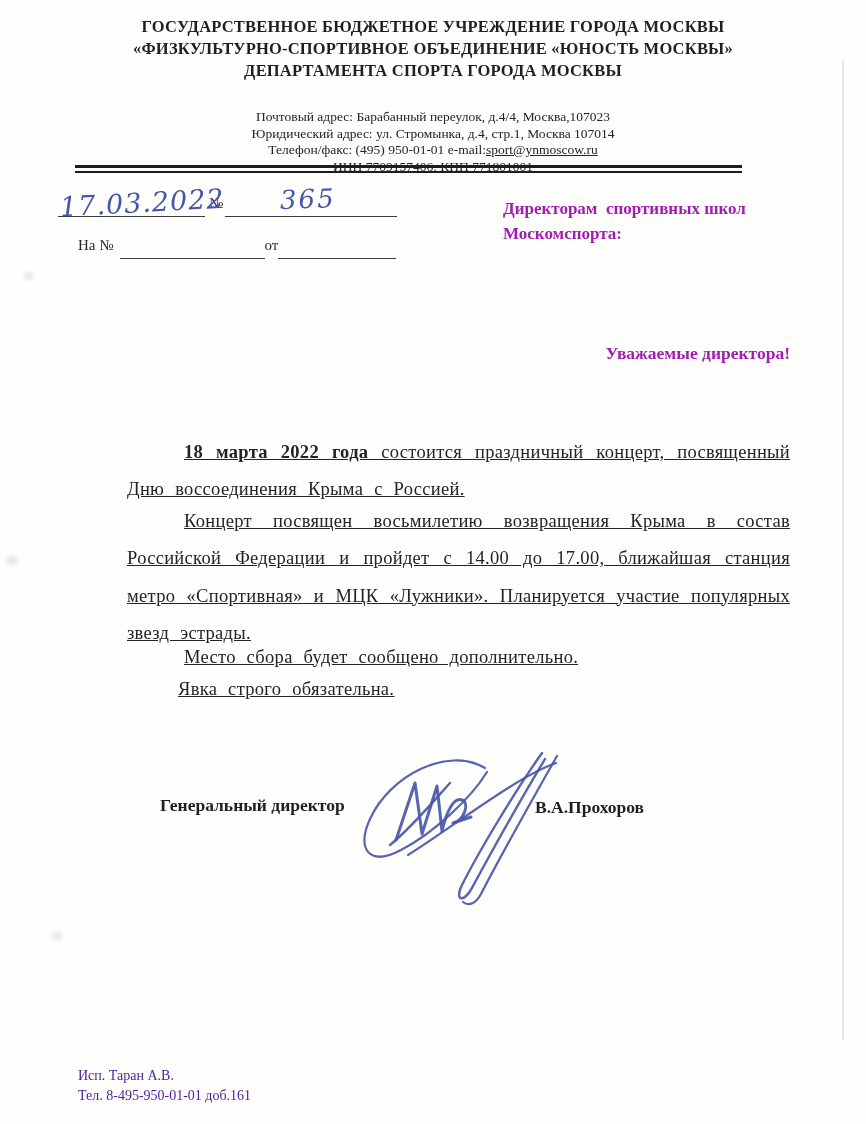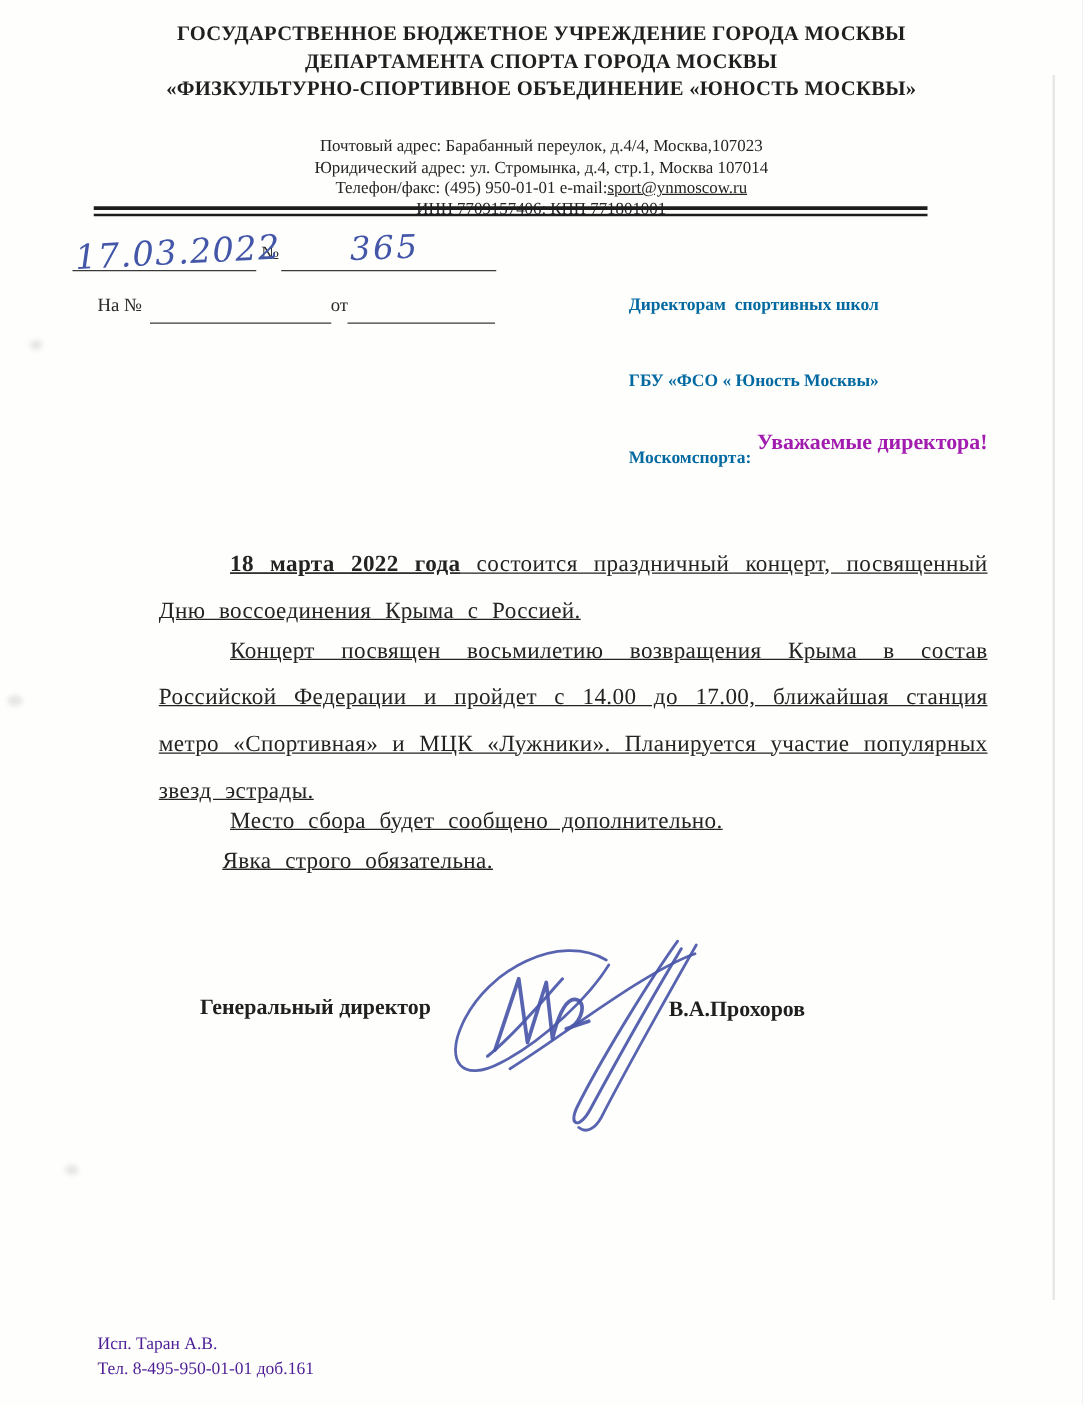--- a/index.html
+++ b/index.html
@@ -50,21 +50,21 @@
     position:absolute; left:2px; bottom:-2px; font-size:27px;
     transform: rotate(-3deg); letter-spacing:1px;
   }
   .hw-num {
     position:absolute; left:55px; bottom:2px; font-size:26px;
     transform: rotate(-2deg); letter-spacing:2px;
   }
 
   
   .recipient { position:absolute; top:196px; left:503px; width:300px; }
-  .recipient-line { font-weight:bold; font-size:14px; line-height:25px; white-space:pre-wrap; color:#0369a1;margin-top:36px; }
+  .recipient-line { font-weight:bold; font-size:17px; line-height:25px; white-space:pre-wrap; color:#a21caf; }
 
   
   .salutation {
     position:absolute; top:343px; left:127px; width:663px;
     text-align:right; font-weight:bold; font-size:17.5px; color:#a21caf;
   }
   .body-area { position:absolute; left:127px; top:0; width:663px; }
   .para {
     position:absolute; left:0; width:663px;
     font-size:18.5px; line-height:37.5px; text-align:justify;
@@ -91,22 +91,22 @@
 
 <div class="page">
 
   <div class="scan-line"></div>
   <div class="smudge" style="left:24px; top:272px; width:10px; height:8px;"></div>
   <div class="smudge" style="left:6px; top:556px; width:12px; height:9px;"></div>
   <div class="smudge" style="left:52px; top:932px; width:11px; height:8px;"></div>
 
   <div class="org-block">
     <div class="org-line">ГОСУДАРСТВЕННОЕ БЮДЖЕТНОЕ УЧРЕЖДЕНИЕ ГОРОДА МОСКВЫ</div>
+    <div class="org-line">«ФИЗКУЛЬТУРНО-СПОРТИВНОЕ ОБЪЕДИНЕНИЕ «ЮНОСТЬ МОСКВЫ»</div>
     <div class="org-line">ДЕПАРТАМЕНТА СПОРТА ГОРОДА МОСКВЫ</div>
-    <div class="org-line">«ФИЗКУЛЬТУРНО-СПОРТИВНОЕ ОБЪЕДИНЕНИЕ «ЮНОСТЬ МОСКВЫ»</div>
   </div>
 
   <div class="addr-block">
     <div class="addr-line">Почтовый адрес: Барабанный переулок, д.4/4, Москва,107023</div>
     <div class="addr-line">Юридический адрес: ул. Стромынка, д.4, стр.1, Москва 107014</div>
     <div class="addr-line"><span>Телефон/факс: (495) 950-01-01 e-mail:</span><span class="email-link">sport@ynmoscow.ru</span></div>
     <div class="addr-line">ИНН 7709157406: КПП 771801001</div>
   </div>
 
   <div class="rule"></div>
@@ -118,21 +118,20 @@
       <span class="hw hw-num">365</span>
     </span>
   </div>
 
   <div class="ref2">
     <span class="ref-label">На  №</span><span class="blank" style="width:145px; margin-left:6px;"></span><span class="ref-label">от</span><span class="blank" style="width:118px;"></span>
   </div>
 
   <div class="recipient">
     <div class="recipient-line">Директорам  спортивных школ</div>
-    <div class="recipient-line">ГБУ «ФСО « Юность Москвы»</div>
     <div class="recipient-line">Москомспорта:</div>
   </div>
 
   <div class="salutation">Уважаемые директора!</div>
 
   <div class="body-area">
     <p class="para p1"><span class="bold-underline">18 марта 2022 года</span><span> состоится праздничный концерт, посвященный Дню воссоединения Крыма с Россией.</span></p>
     <p class="para p2">Концерт посвящен восьмилетию возвращения Крыма в состав Российской Федерации и пройдет с 14.00 до 17.00, ближайшая станция метро «Спортивная» и МЦК «Лужники». Планируется участие популярных звезд эстрады.</p>
     <p class="para p3">Место сбора будет сообщено дополнительно.</p>
     <p class="para p4"><span class="underline">Явка строго обязательна.</span></p>

